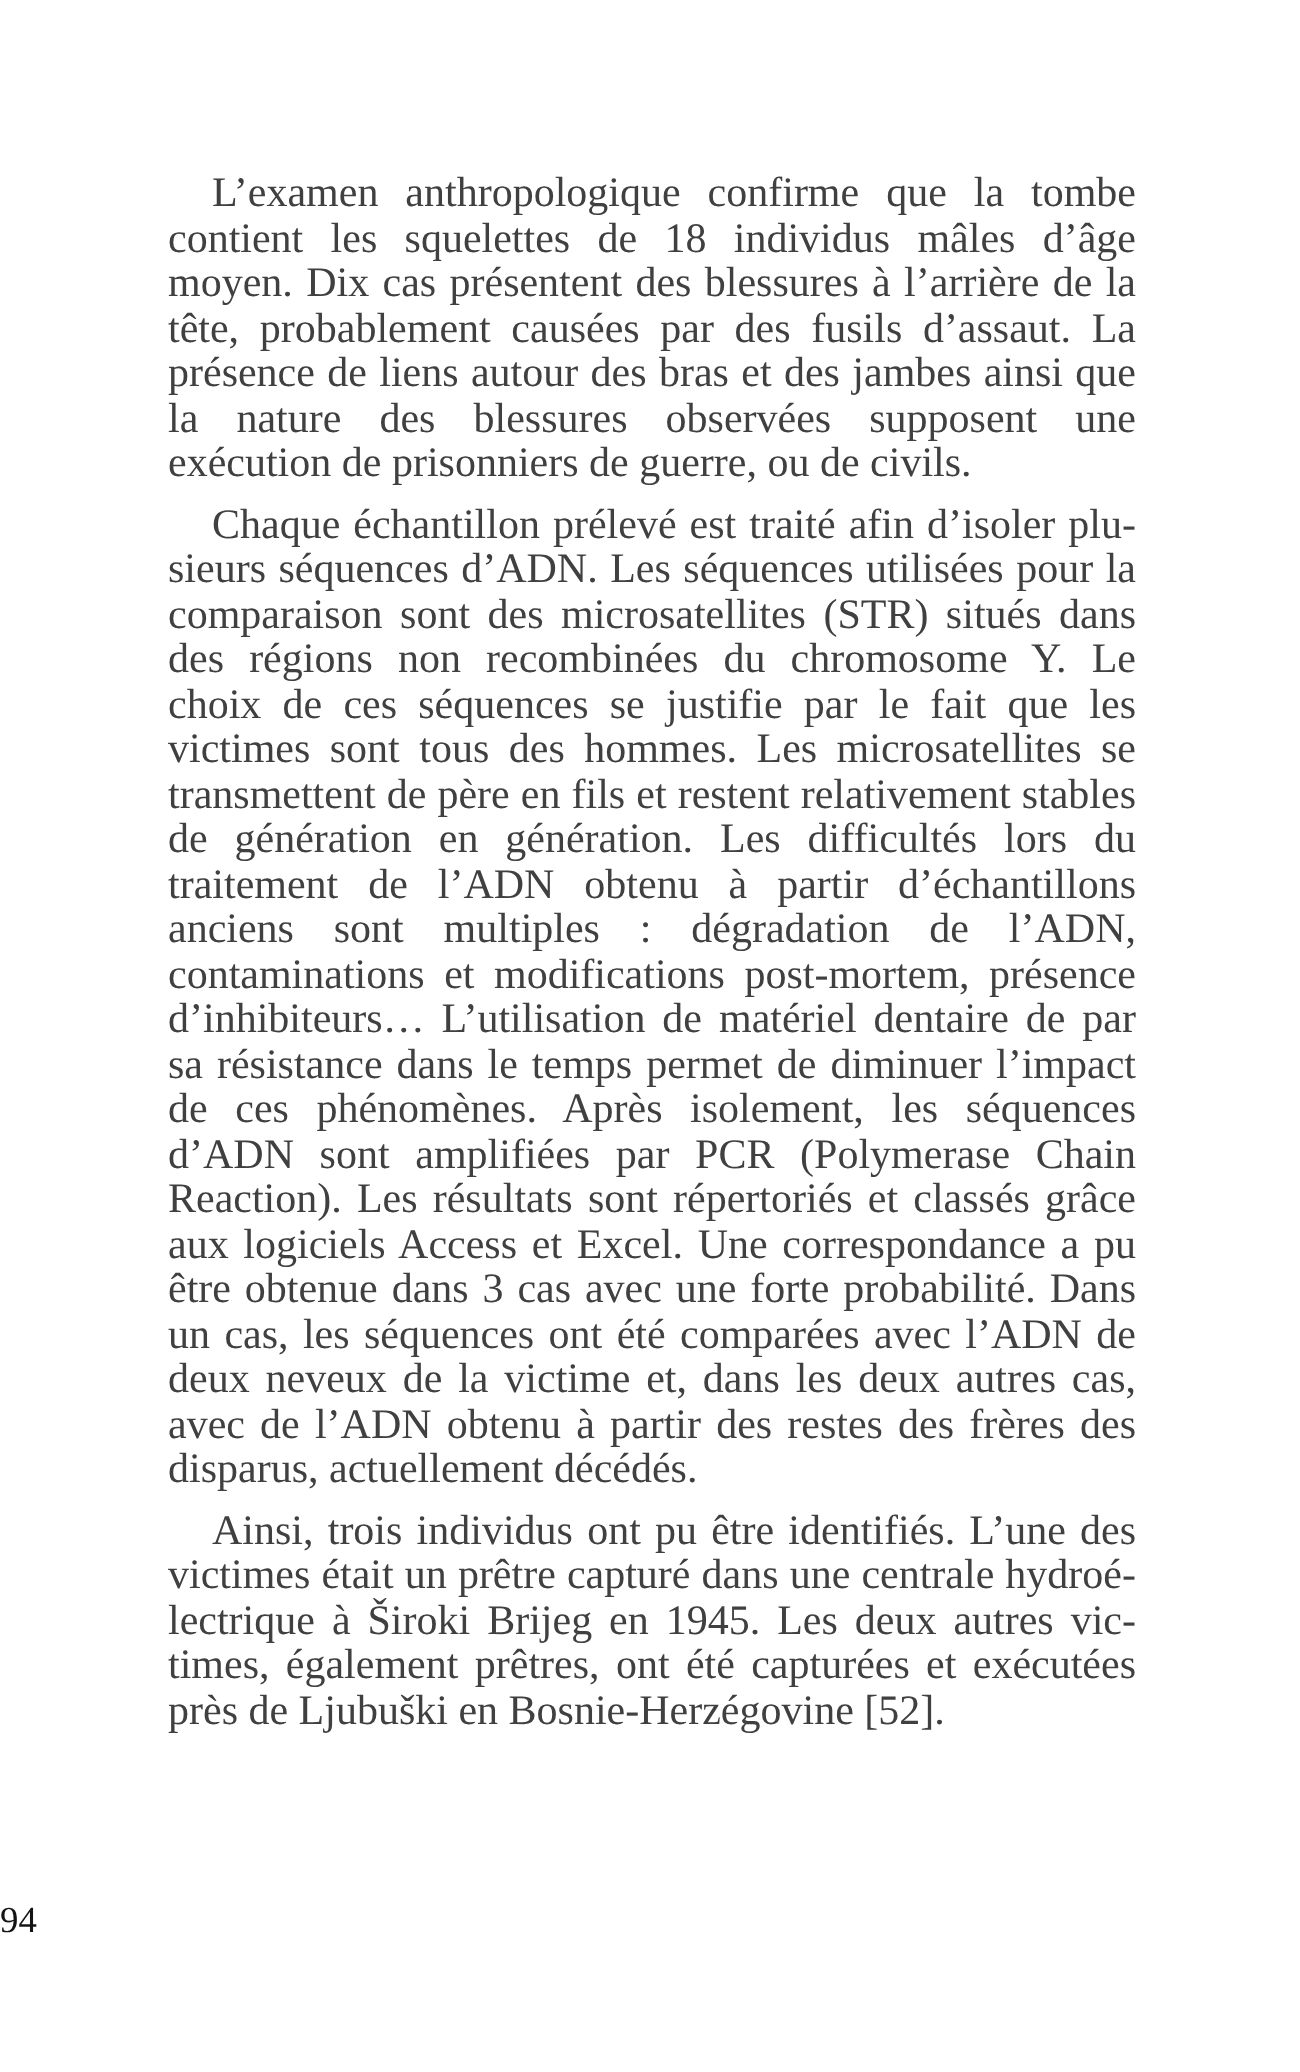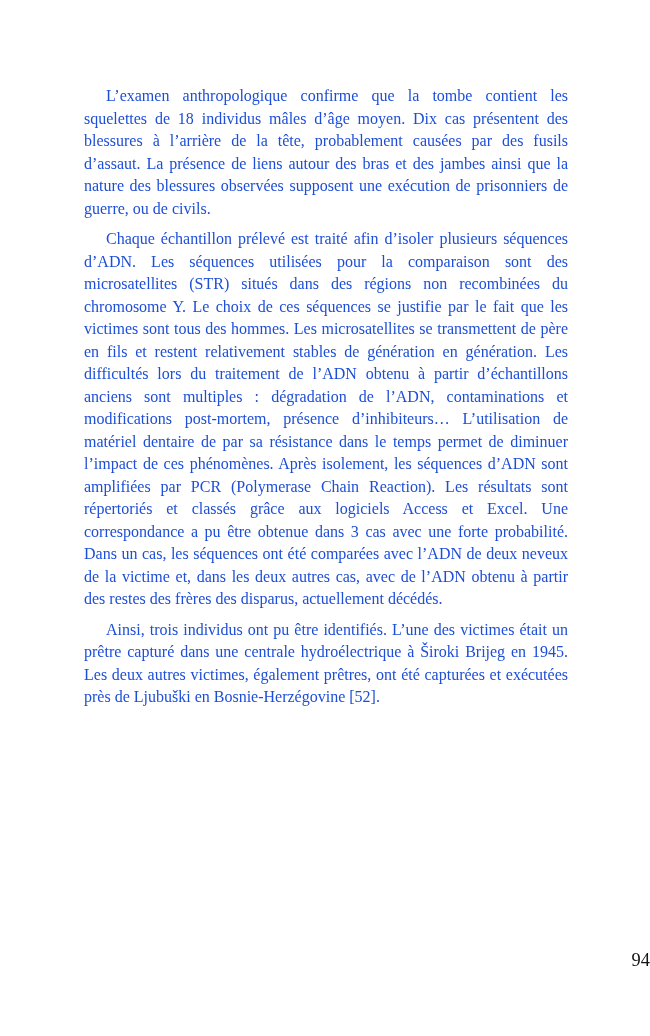--- a/index.html
+++ b/index.html
@@ -12,36 +12,36 @@
       height: 1036px;
       position: relative;
       overflow: hidden;
     }
     .page {
       position: absolute;
       left: 84px;
       top: 85px;
       width: 484px;
       font-family: "Liberation Serif", serif;
-      font-size: 16px;
+      font-size: 21px;
       line-height: 22.5px;
-      color: #1d4ed8;
+      color: #404040;
     }
     .para {
       margin: 0 0 8px 0;
       text-indent: 22px;
       text-align: justify;
       hyphens: manual;
     }
     .page-number {
       position: absolute;
       left: 0;
       width: 650px;
       top: 950px;
-      text-align: right;
+      text-align: left;
       font-family: "Liberation Serif", serif;
       font-size: 18.4px;
       color: #141414;
     }
   </style>
 </head>
 <body>
 
 <div class="page">
   <p class="para">L’examen anthropologique confirme que la tombe con­tient les squelettes de 18 individus mâles d’âge moyen. Dix cas présentent des blessures à l’arrière de la tête, pro­bablement causées par des fusils d’assaut. La présence de liens autour des bras et des jambes ainsi que la nature des blessures observées supposent une exécution de prison­niers de guerre, ou de civils.</p>

